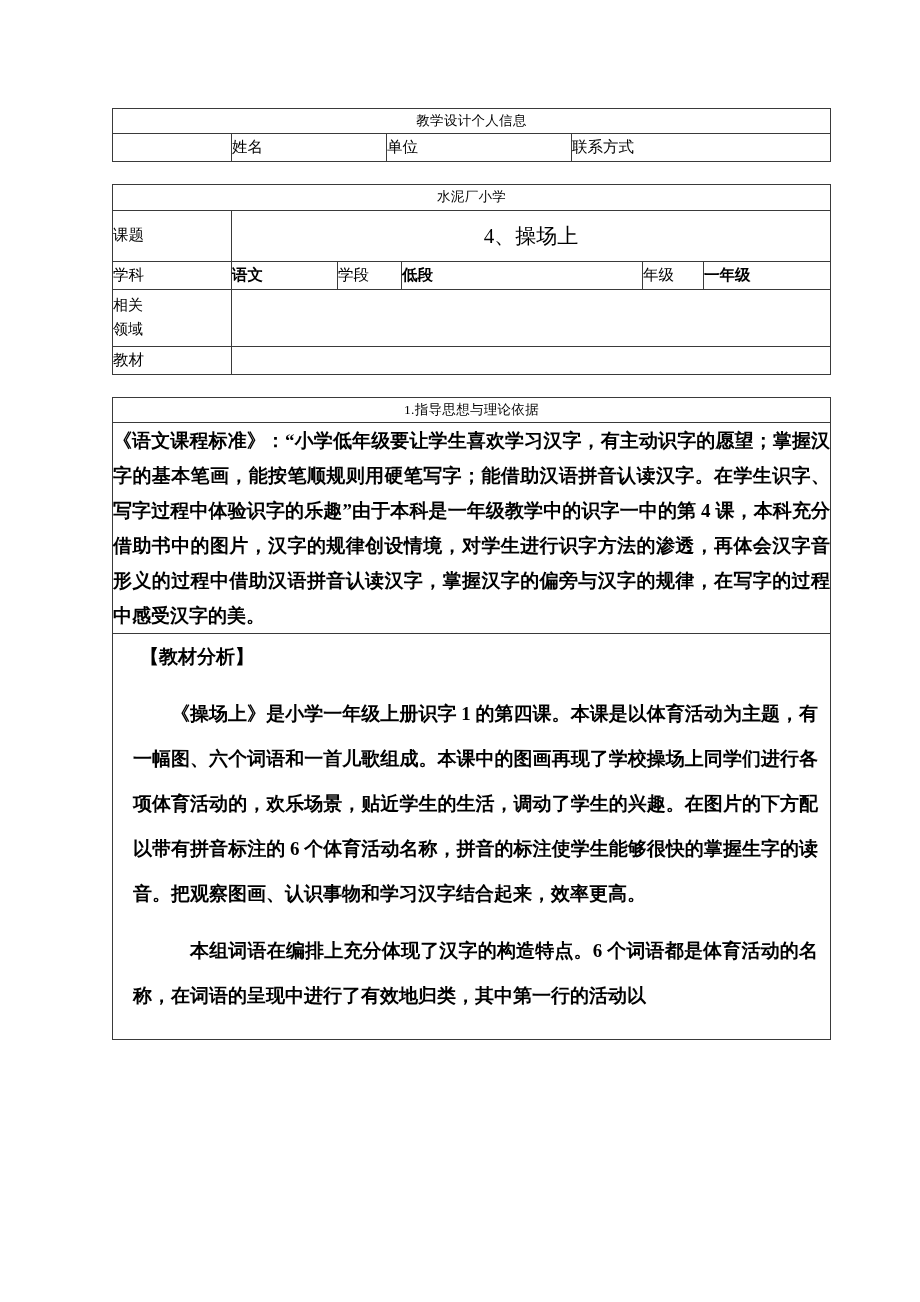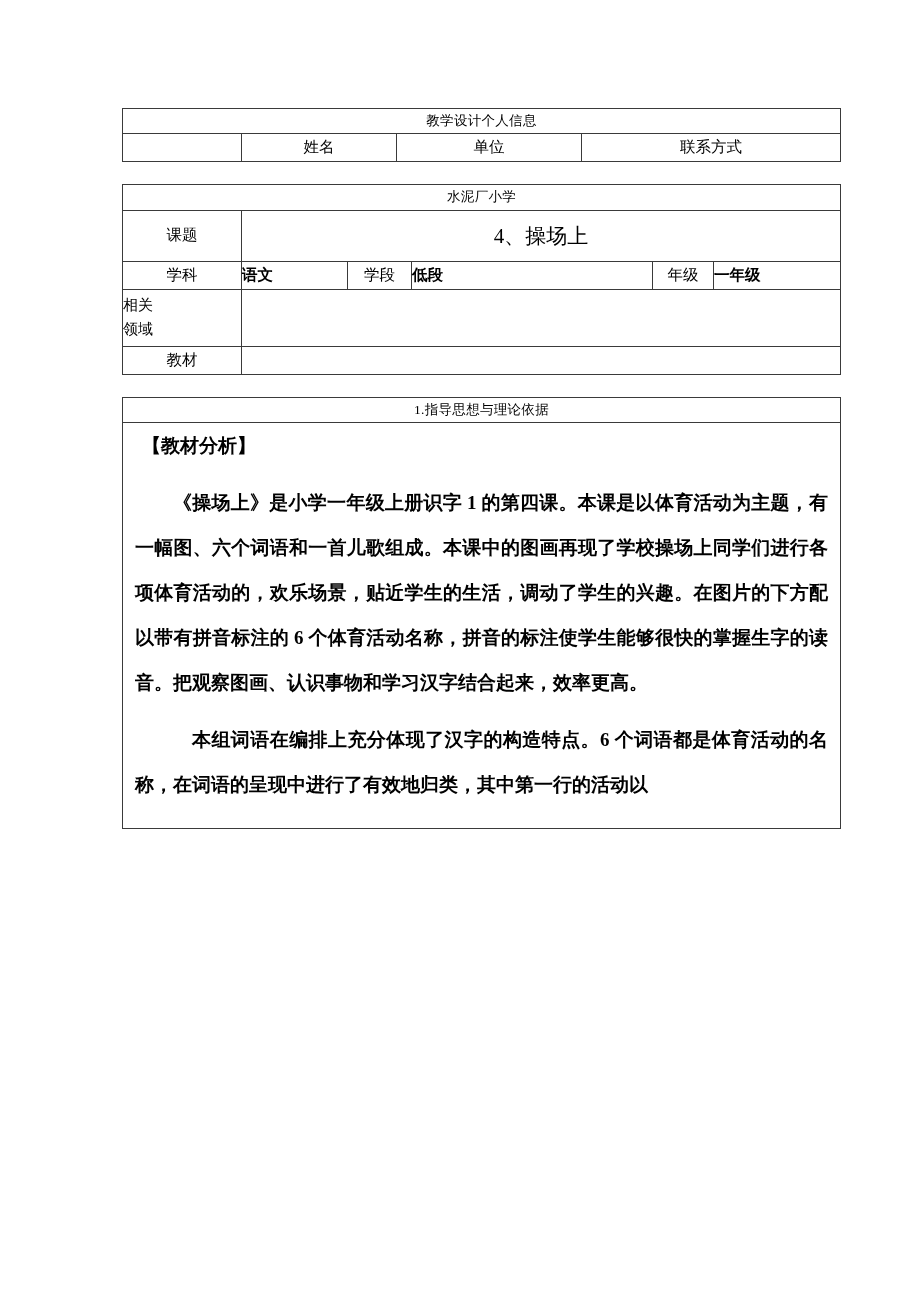--- a/index.html
+++ b/index.html
@@ -18,21 +18,21 @@
   .page {
     position: relative;
     width: 920px;
     height: 1302px;
     box-sizing: border-box;
     padding: 0;
   }
 
   .doc {
     position: absolute;
-    left: 122px;
+    left: 112px;
     top: 0;
     width: 718px;
   }
 
   table.tbl {
     border-collapse: collapse;
     width: 718px;
     table-layout: fixed;
     background: #ffffff;
   }
@@ -49,21 +49,21 @@
     background-image:
       repeating-linear-gradient(0deg, rgba(255,255,255,0.55) 0px, rgba(255,255,255,0.55) 1px, rgba(0,0,0,0) 1px, rgba(0,0,0,0) 2px),
       repeating-linear-gradient(90deg, rgba(255,255,255,0.5) 0px, rgba(255,255,255,0.5) 1px, rgba(0,0,0,0) 1px, rgba(0,0,0,0) 2px);
     text-align: center;
     font-size: 13.5px;
     line-height: 1.5;
     height: 24px;
   }
   .shaded .lbl { display: inline-block; padding: 2px 0; letter-spacing: 0.3px; }
 
-  .cell-c { text-align: center; font-size: 15.5px; height: 27px; }
+  .cell-c { font-size: 15.5px; height: 27px; }
   .cell-l { text-align: left; font-size: 15.5px; height: 27px; padding-left: 8px; font-weight: bold; }
   .cell-blank { height: 27px; }
 
   .title-cell {
     text-align: center;
     font-size: 21px;
     height: 50px;
     padding-right: 150px;
   }
 
@@ -178,21 +178,26 @@
       <colgroup>
           <col style="width:718px">
         </colgroup>
       <tbody>
         <tr>
           <td class="shaded">
             <span class="lbl">1.指导思想与理论依据</span>
           </td>
         </tr>
         <tr>
-          <td class="body-cell clip-last" style="height:405px; vertical-align:top;">
+          <td class="body-cell">
+            <p class="p1">《语文课程标准》：“小学低年级要让学生喜欢学习汉字，有主动识字的愿望；掌握汉字的基本笔画，能按笔顺规则用硬笔写字；能借助汉语拼音认读汉字。在学生识字、写字过程中体验识字的乐趣”由于本科是一年级教学中的识字一中的第 4 课，本科充分借助书中的图片，汉字的规律创设情境，对学生进行识字方法的渗透，再体会汉字音形义的过程中借助汉语拼音认读汉字，掌握汉字的偏旁与汉字的规律，在写字的过程中感受汉字的美。</p>
+          </td>
+        </tr>
+        <tr>
+          <td class="body-cell clip-last" style="height:405px; vertical-align:top;padding-left:8px;">
             <p class="sec-head-strong">【教材分析】</p>
             <p class="p2 indent">《操场上》是小学一年级上册识字 1 的第四课。本课是以体育活动为主题，有一幅图、六个词语和一首儿歌组成。本课中的图画再现了学校操场上同学们进行各项体育活动的，欢乐场景，贴近学生的生活，调动了学生的兴趣。在图片的下方配以带有拼音标注的 6 个体育活动名称，拼音的标注使学生能够很快的掌握生字的读音。把观察图画、认识事物和学习汉字结合起来，效率更高。</p>
             <p class="p2 indent3">本组词语在编排上充分体现了汉字的构造特点。6 个词语都是体育活动的名称，在词语的呈现中进行了有效地归类，其中第一行的活动以</p>
           </td>
         </tr>
       </tbody>
     </table>
 
   </div>
 </div>

